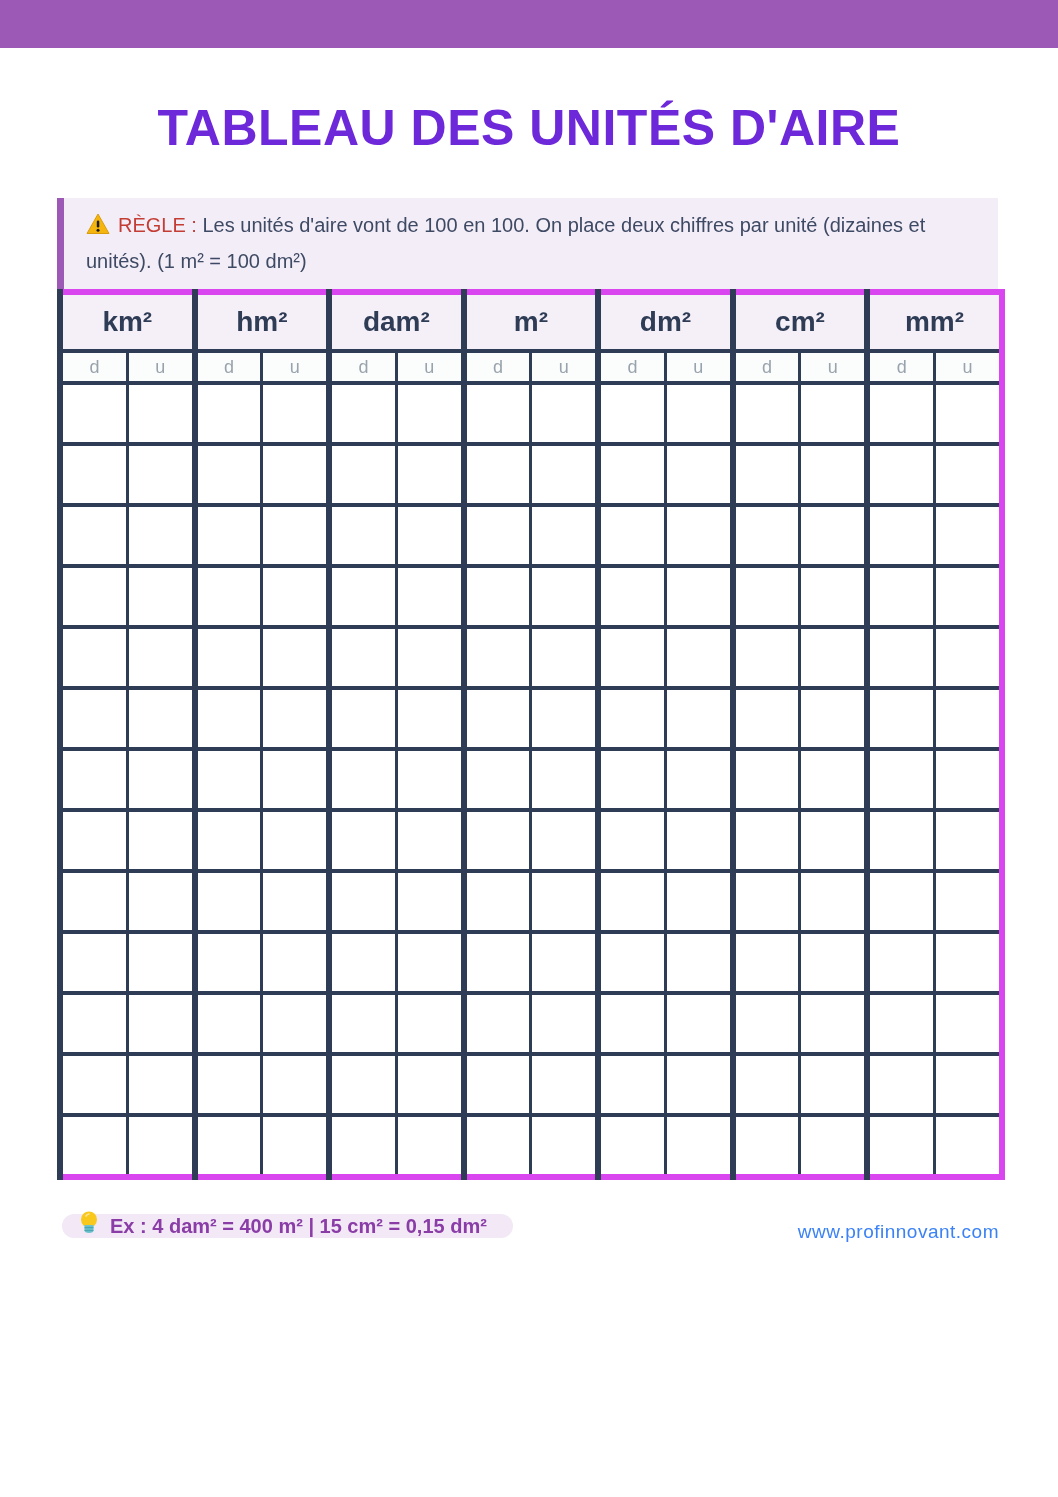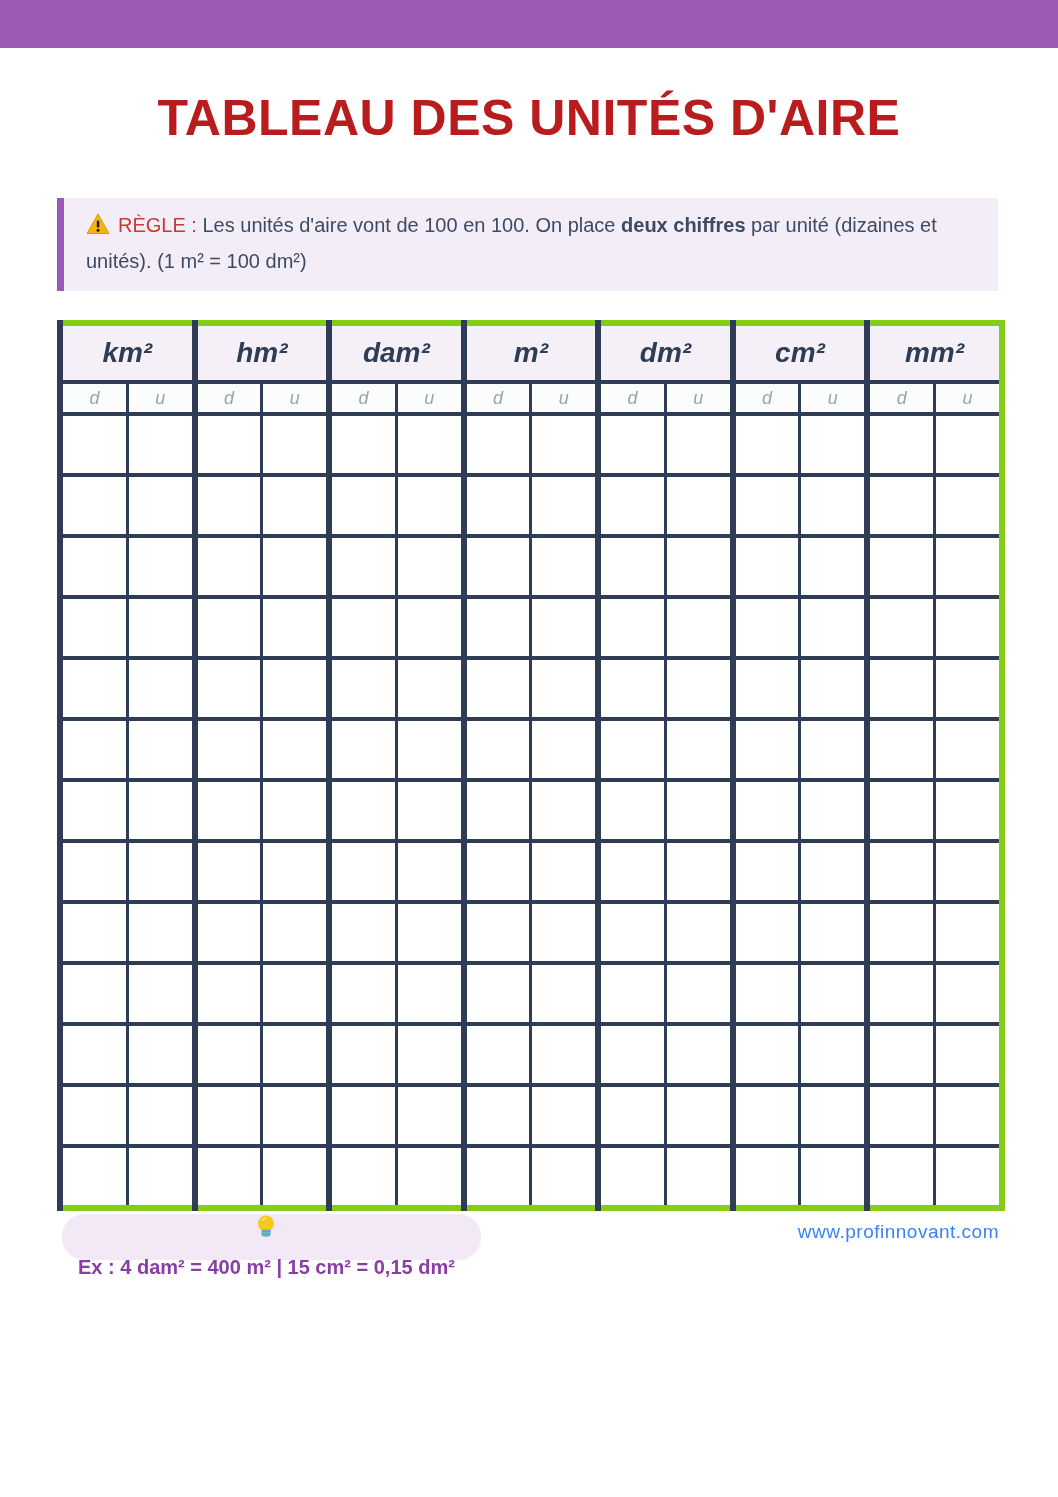--- a/index.html
+++ b/index.html
@@ -5,61 +5,60 @@
   html,body { margin:0; padding:0; background:#ffffff; }
   .page {
     position:relative; width:1058px; height:1497px; background:#ffffff;
     font-family:"Liberation Sans", sans-serif; overflow:hidden;
   }
   .topbar {
     position:absolute; top:0; left:0; width:1058px; height:48px;
     background:#9c59b5;
   }
   .title {
-    position:absolute; top:89px; left:0; width:1058px;
+    position:absolute; top:99px; left:0; width:1058px;
     text-align:center; font-size:50px; font-weight:bold;
-    color:#b91c1c; letter-spacing:0.5px; white-space:nowrap;
+    color:#6d28d9; letter-spacing:0.5px; white-space:nowrap;
   }
   .rule-box {
     position:absolute; left:57px; top:198px; width:941px; min-height:80px;
     box-sizing:border-box; background:#f3edf8;
     border-left:7px solid #9c59b5;
     padding:11px 20px 13px 22px;
     font-size:20px; line-height:33px; color:#3e4a63;
   }
   .rule-line { display:inline; }
   .warning-icon { display:inline-block; vertical-align:-3px; margin-right:8px; }
   .rule-label { color:#c43d34; font-weight:normal; }
-  .bold { font-weight:bold; }
+  .bold { font-weight:normal; }
 
   .units-table {
-    position:absolute; left:57px; top:320px; width:942px;
+    position:absolute; left:57px; top:289px; width:942px;
     border-collapse:collapse; table-layout:fixed;
-    border:6px solid #84cc16;
-    font-style:italic;
+    border:6px solid #d946ef;
   }
   .units-table th, .units-table td {
     border:3px solid #2e3c55; border-top-width:4px; border-bottom-width:4px;
     padding:0; text-align:center;
   }
   .units-table th {
     height:54px; background:#f5eff8; color:#2e3c55;
     font-size:28px; font-weight:bold;
   }
   .units-table td.sub {
     height:28px; background:#fbfdfd; color:#99a3ac; font-size:18px;
   }
   .units-table td.cell { height:57px; background:#ffffff; }
   .units-table .maj { border-left-width:6px; }
 
   .example-pill {
-    position:absolute; left:62px; top:1214px; height:46px;
+    position:absolute; left:62px; top:1214px; height:24px;
     display:flex; align-items:center; gap:10px;
     padding:0 26px 0 16px; background:#f2e8f6; border-radius:22px;
-    color:#8a3da6; font-weight:bold; font-size:20px; white-space:nowrap;flex-direction:column;
+    color:#8a3da6; font-weight:bold; font-size:20px; white-space:nowrap;
   }
   .bulb-icon { display:inline-block; flex:0 0 auto; }
   .footer-url {
     position:absolute; top:1221px; right:59px;
     color:#3b82f6; font-size:19px; letter-spacing:0.5px;
   }
 </style>
 </head>
 <body>
 

